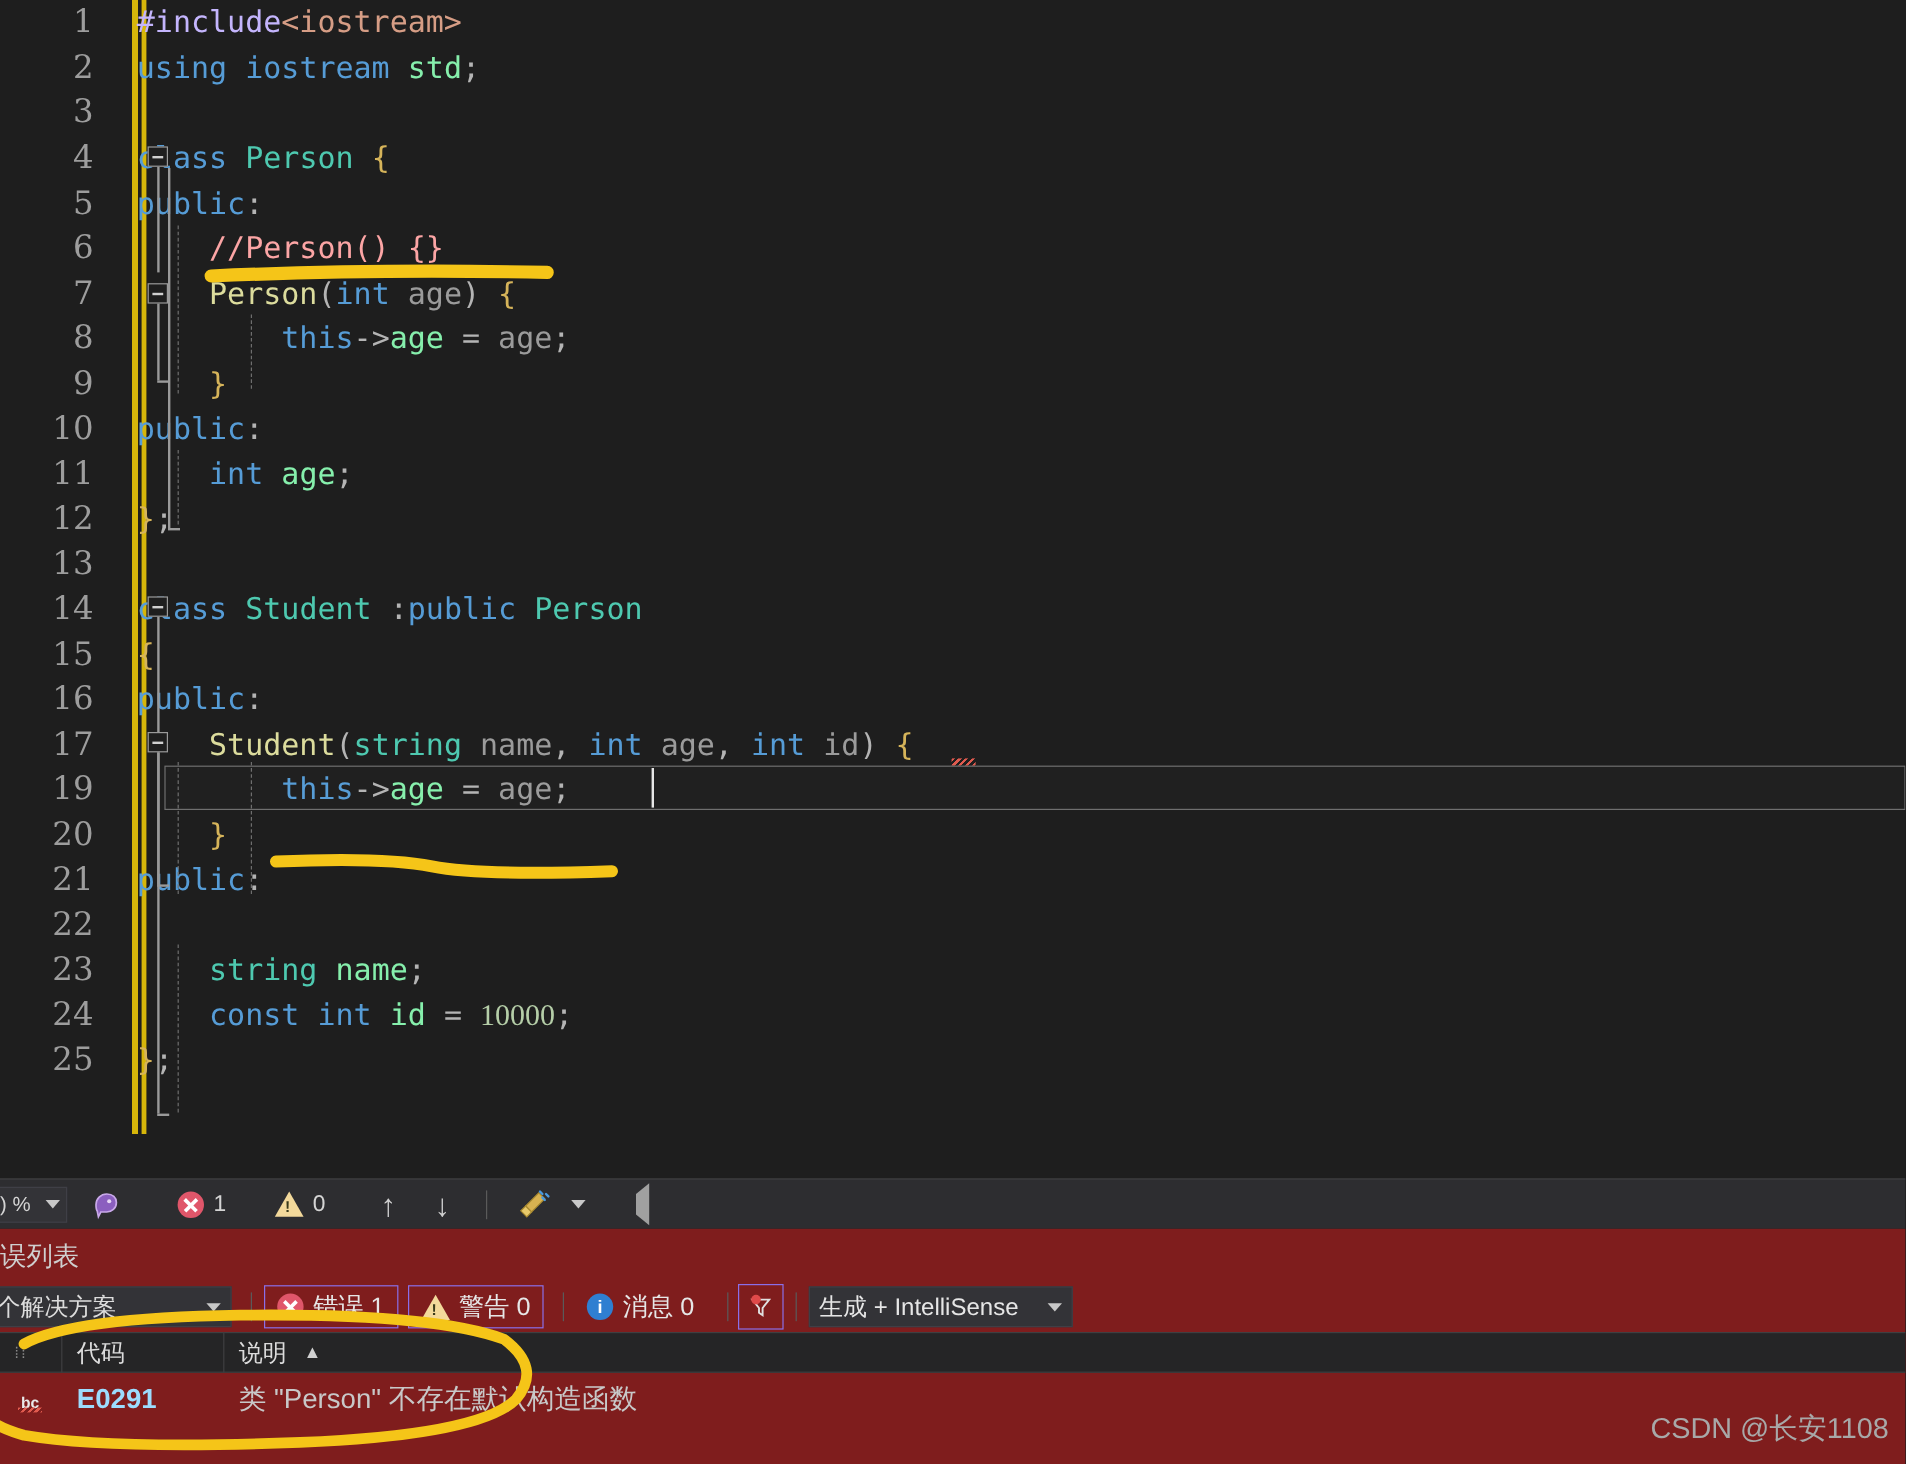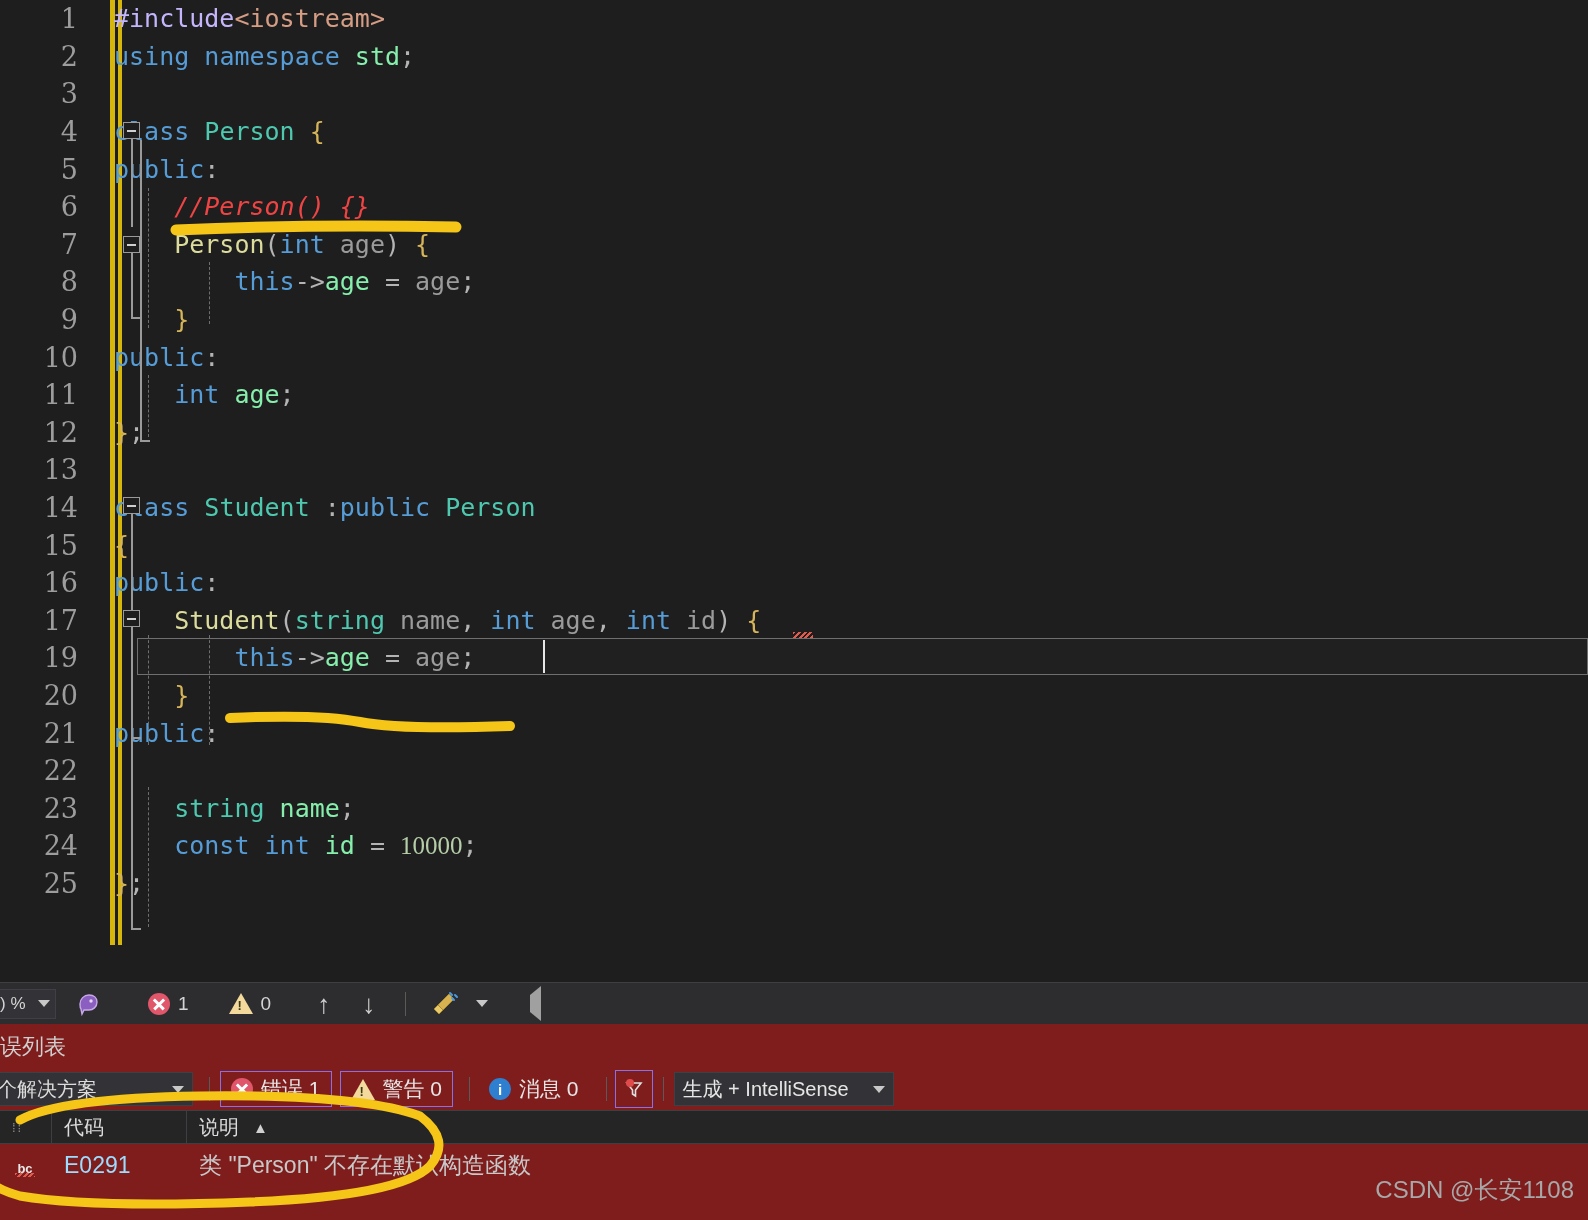--- a/index.html
+++ b/index.html
@@ -44,21 +44,21 @@
     background: #d6b60a;
   }
   .codetext { padding-left: 26px; position: relative; }
 
   
   .c-pp   { color: #c4b5fd; }
   .c-kw   { color: #569cd6; }
   .c-type { color: #4ec9b0; }
   .c-fn   { color: #dcdc9d; }
   .c-id   { color: #9b9b9b; }
-  .c-com  { color: #ef4444; font-style: italic; }
+  .c-com  { color: #fca5a5; }
   .c-num  { color: #b5cea8; font-family: Liberation Serif, serif; }
   .c-op   { color: #b4b4b4; }
   .c-brace{ color: #d6b45a; }
   .c-angle{ color: #d69d85; }
   .c-white{ color: #86efac; }
 
   
   #guides { position: absolute; left: 0; top: 0; width: 1588px; height: 982px; pointer-events: none; }
 
   .fold-box {
@@ -165,21 +165,21 @@
 <body>
 
 <div id="root">
 
   <div id="editor">
     <div id="changebar"></div>
     <div id="changebar2"></div>
 
     <div id="code-lines">
         <div class="code-row"><div class="lnum">1</div><div class="codetext"><span class="c-pp">#include</span><span class="c-angle">&lt;iostream&gt;</span></div></div>
-        <div class="code-row"><div class="lnum">2</div><div class="codetext"><span class="c-kw">using</span><span class="c-id"> </span><span class="c-kw">namespace</span><span class="c-id"> </span><span class="c-white">std</span><span class="c-op">;</span></div></div>
+        <div class="code-row"><div class="lnum">2</div><div class="codetext"><span class="c-kw">using</span><span class="c-id"> </span><span class="c-kw">iostream</span><span class="c-id"> </span><span class="c-white">std</span><span class="c-op">;</span></div></div>
         <div class="code-row"><div class="lnum">3</div><div class="codetext"></div></div>
         <div class="code-row"><div class="lnum">4</div><div class="codetext"><span class="c-kw">class</span><span class="c-id"> </span><span class="c-type">Person</span><span class="c-id"> </span><span class="c-brace">{</span></div></div>
         <div class="code-row"><div class="lnum">5</div><div class="codetext"><span class="c-kw">public</span><span class="c-op">:</span></div></div>
         <div class="code-row"><div class="lnum">6</div><div class="codetext"><span class="c-id">    </span><span class="c-com">//Person() {}</span></div></div>
         <div class="code-row"><div class="lnum">7</div><div class="codetext"><span class="c-id">    </span><span class="c-fn">Person</span><span class="c-op">(</span><span class="c-kw">int</span><span class="c-id"> </span><span class="c-id">age</span><span class="c-op">)</span><span class="c-id"> </span><span class="c-brace">{</span></div></div>
         <div class="code-row"><div class="lnum">8</div><div class="codetext"><span class="c-id">        </span><span class="c-kw">this</span><span class="c-op">-&gt;</span><span class="c-white">age</span><span class="c-op"> = </span><span class="c-id">age</span><span class="c-op">;</span></div></div>
         <div class="code-row"><div class="lnum">9</div><div class="codetext"><span class="c-id">    </span><span class="c-brace">}</span></div></div>
         <div class="code-row"><div class="lnum">10</div><div class="codetext"><span class="c-kw">public</span><span class="c-op">:</span></div></div>
         <div class="code-row"><div class="lnum">11</div><div class="codetext"><span class="c-id">    </span><span class="c-kw">int</span><span class="c-id"> </span><span class="c-white">age</span><span class="c-op">;</span></div></div>
         <div class="code-row"><div class="lnum">12</div><div class="codetext"><span class="c-brace">}</span><span class="c-op">;</span></div></div>
@@ -331,21 +331,21 @@
       <div class="el-col" style="width:1400px; border-right:none;">
         <span>说明</span>
         <span style="margin-left:14px; font-size:15px; color:#d0d0d0;">▲</span>
       </div>
     </div>
 
     <div id="el-row">
       <div class="el-cell" style="width:52px;">
         <span id="bc-icon">bc</span>
       </div>
-      <div class="el-cell" style="width:135px;">
+      <div class="el-cell" style="width:135px;font-weight:bold;">
         <span>E0291</span>
       </div>
       <div class="el-cell" style="width:1200px; color:#c8c8c8;">
         <span>类 "Person" 不存在默认构造函数</span>
       </div>
     </div>
 
     <div id="watermark">CSDN @长安1108</div>
   </div>
 

